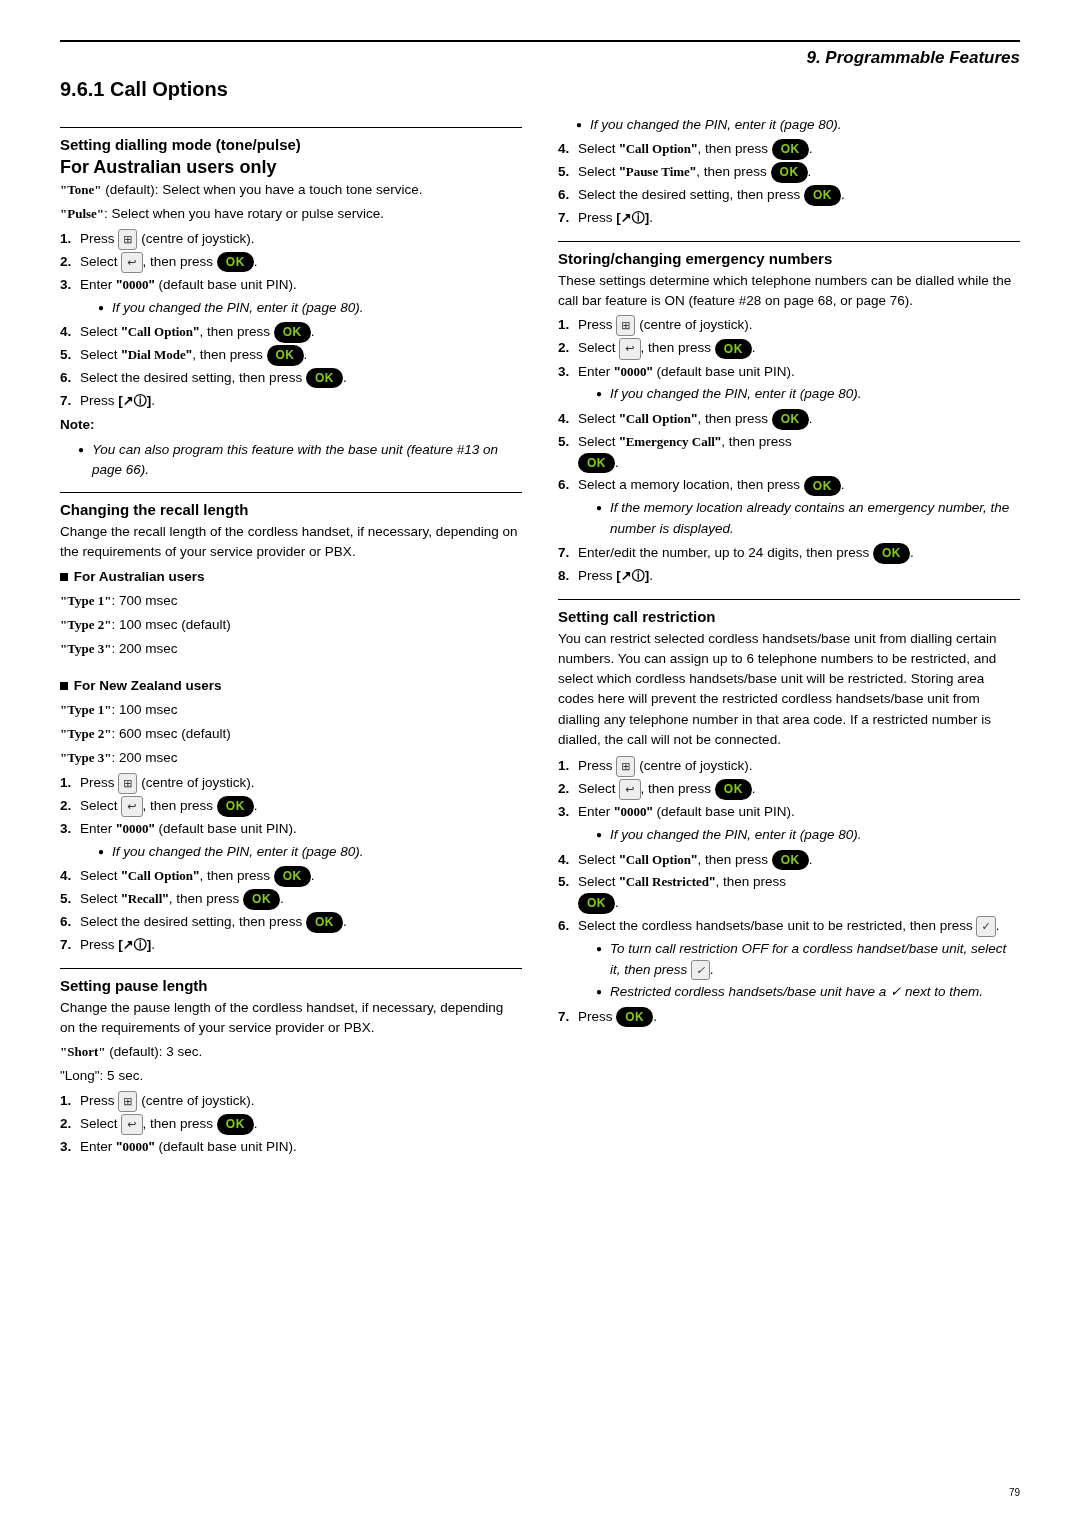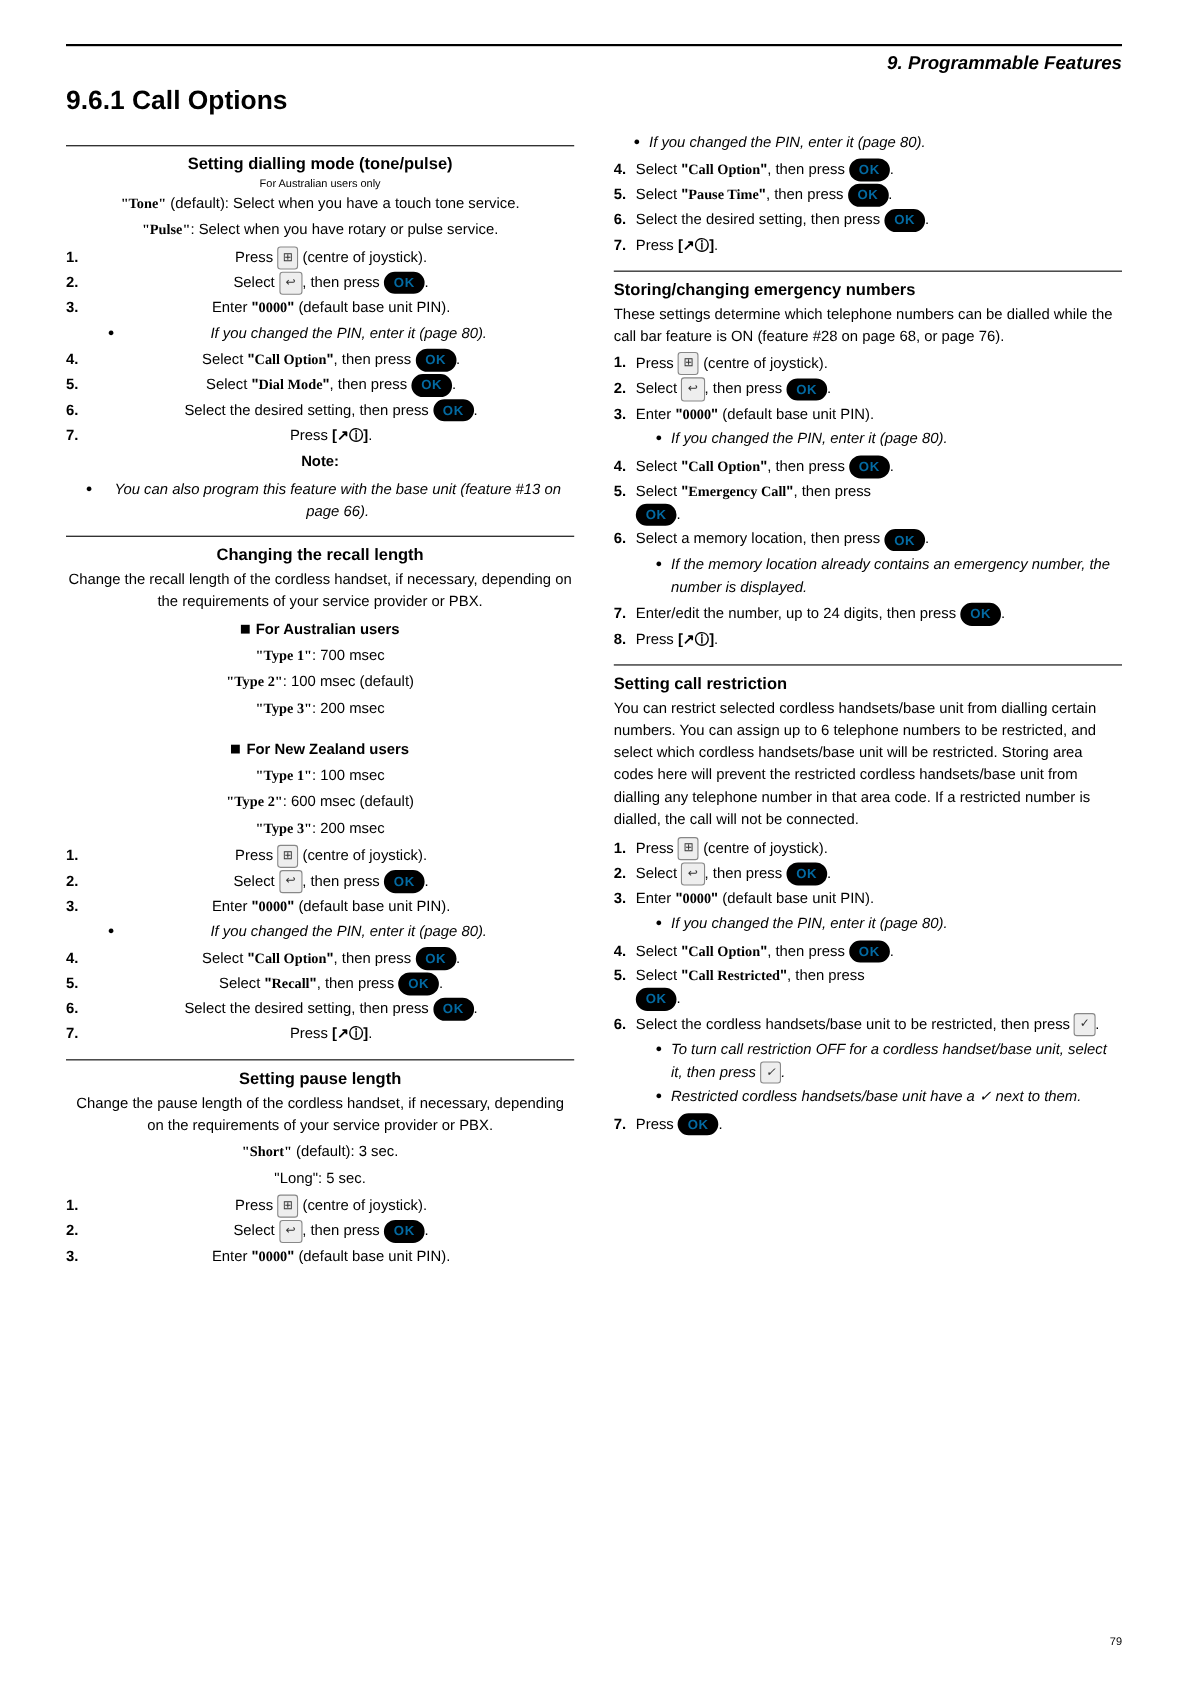--- a/index.html
+++ b/index.html
@@ -25,51 +25,50 @@
       margin-bottom: 6px;
     }
     .header-right {
       text-align: right;
       font-style: italic;
       font-weight: bold;
       font-size: 17px;
       margin-bottom: 2px;
     }
     .main-title {
-      font-size: 24px;
+      font-size: 20px;
       font-weight: bold;
       margin-bottom: 14px;
       margin-top: 10px;
     }
     .two-col {
       display: flex;
       gap: 36px;
     }
     .col-left {
       flex: 1;
       min-width: 0;
-      text-align: center;
     }
     .col-right {
       flex: 1;
       min-width: 0;
     }
     .section-rule {
       border: none;
       border-top: 1.5px solid #000;
       margin: 12px 0 8px 0;
     }
     .section-title {
       font-weight: bold;
       font-size: 15px;
       margin-bottom: 4px;
     }
     .subsection-title {
-      font-weight: normal;
-      font-size: 10px;
+      font-weight: bold;
+      font-size: 18px;
       margin-bottom: 2px;
     }
     p, .para {
       font-size: 13.5px;
       line-height: 1.5;
       margin-bottom: 4px;
     }
     .step-list {
       list-style: none;
       padding: 0;
@@ -115,21 +114,21 @@
     .ok-btn {
       display: inline-block;
       border: 2px solid #000;
       border-radius: 12px;
       padding: 0px 7px;
       font-size: 12px;
       font-weight: bold;
       line-height: 1.4;
       vertical-align: middle;
       background: #000;
-      color: #0369a1;
+      color: #84cc16;
       letter-spacing: 0.5px;
     }
     .icon-joystick {
       display: inline-block;
       border: 1.5px solid #888;
       border-radius: 3px;
       padding: 1px 4px;
       font-size: 11px;
       vertical-align: middle;
       background: #eee;

